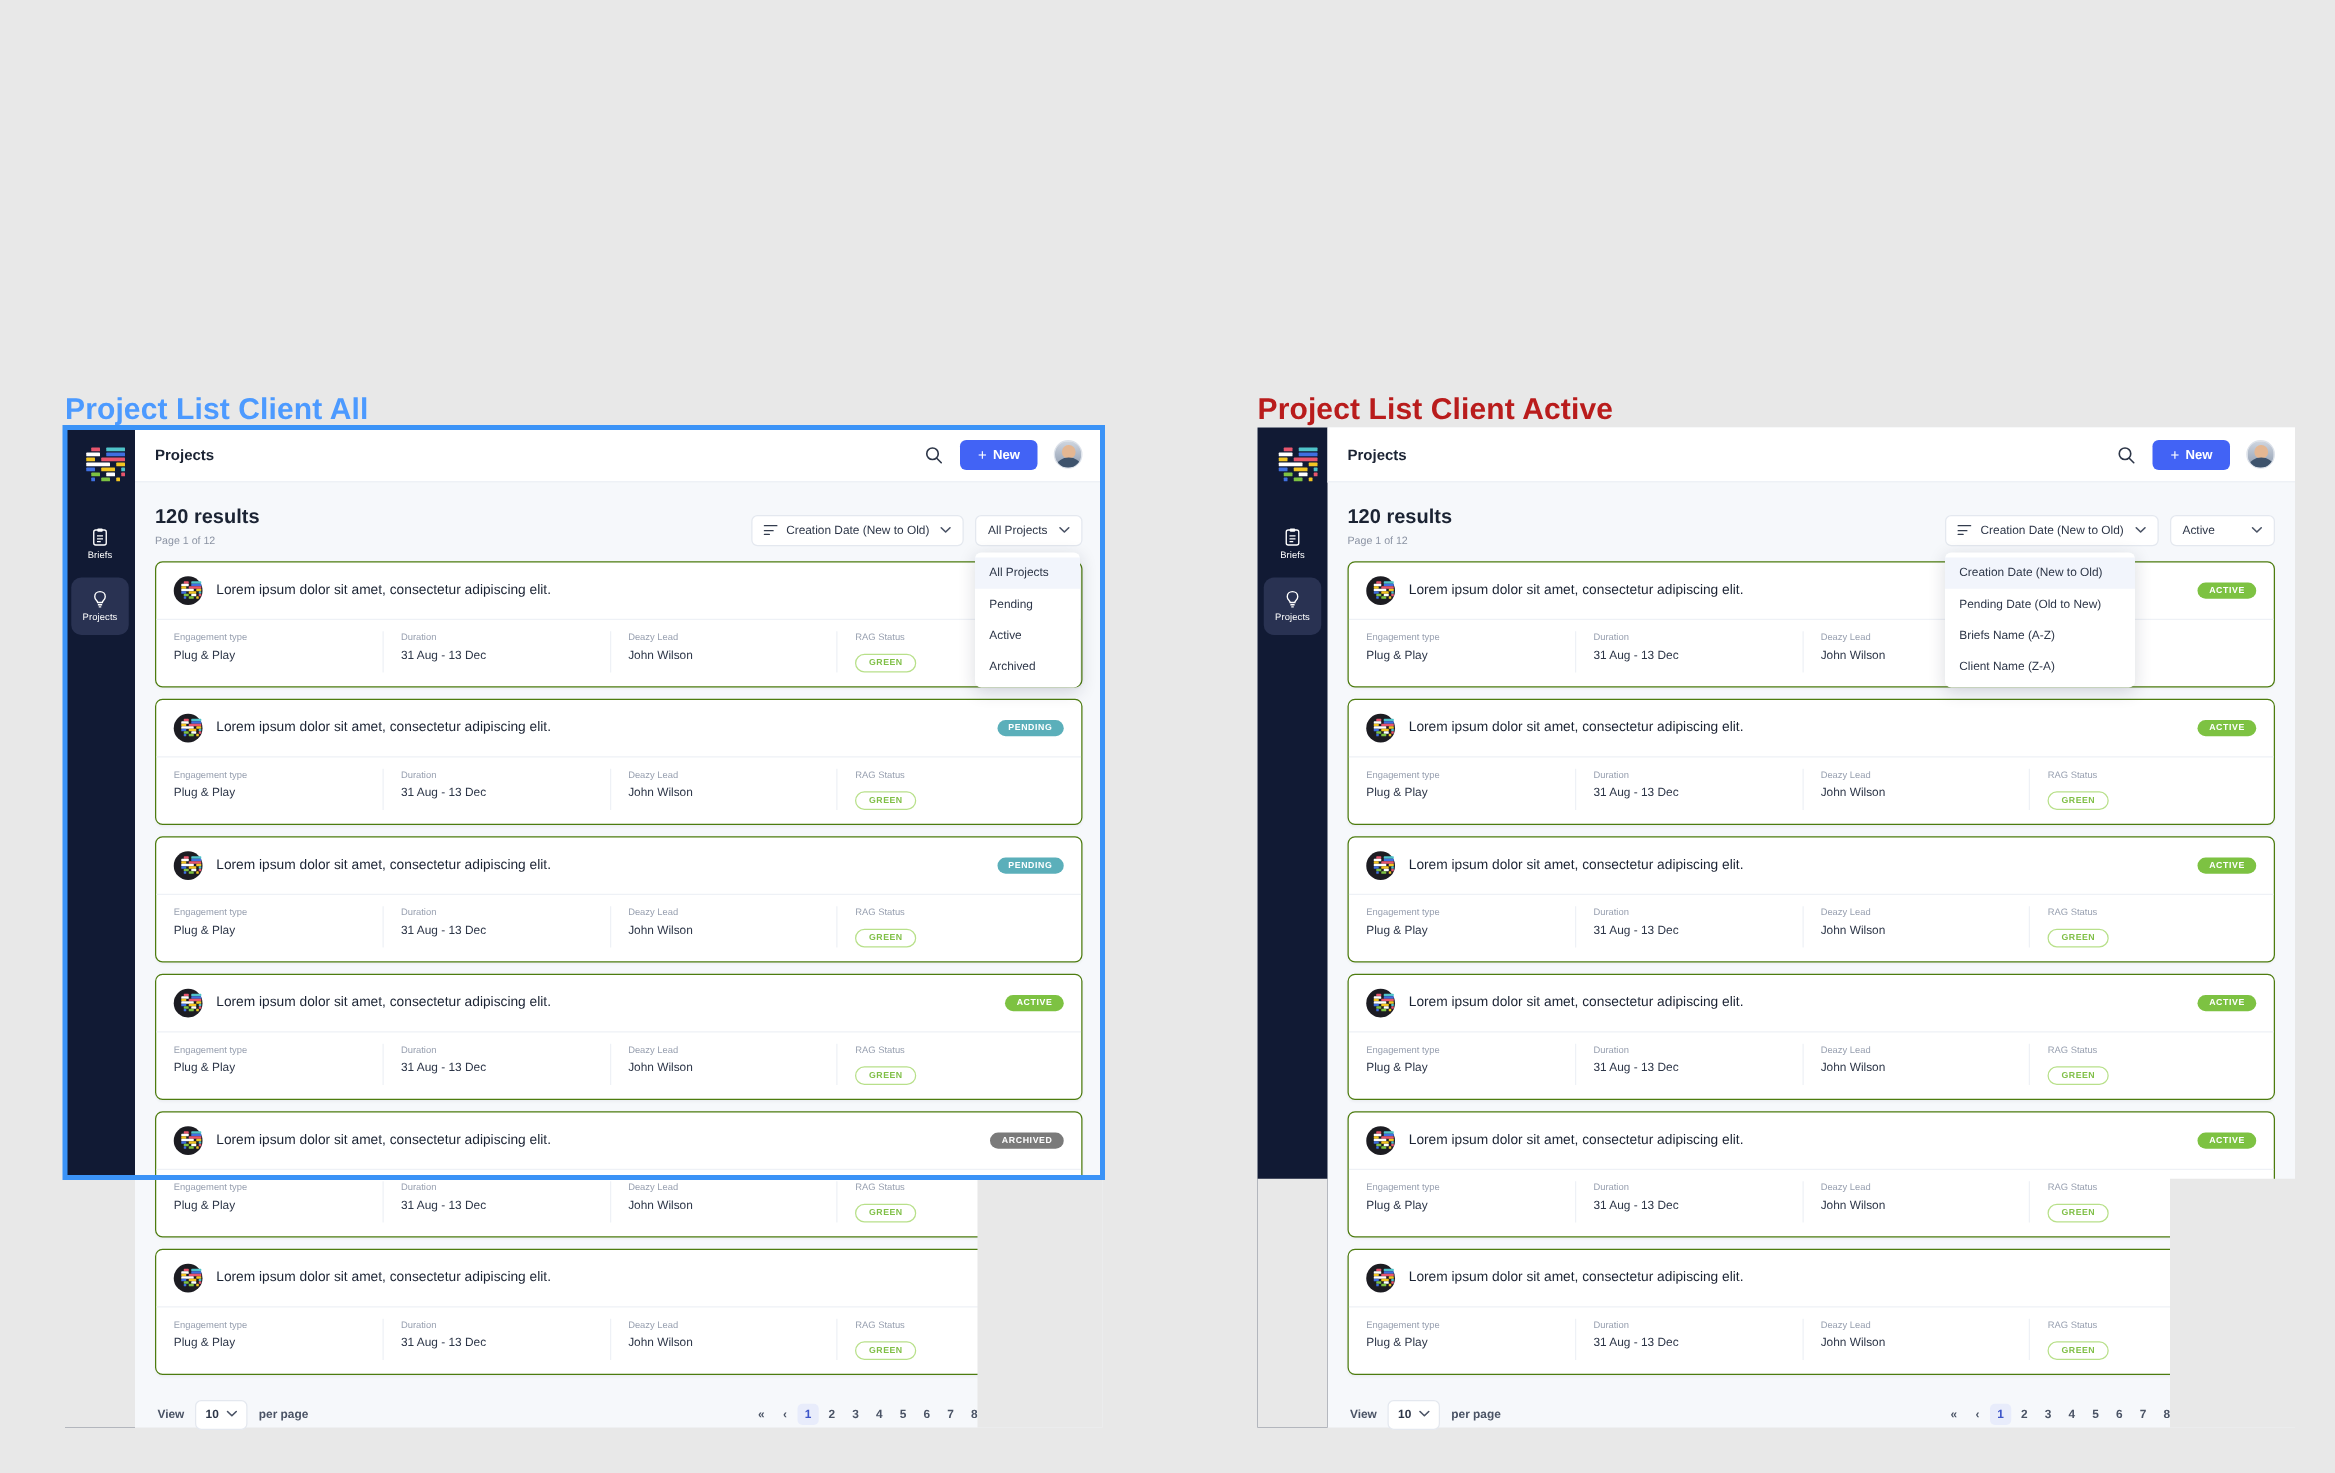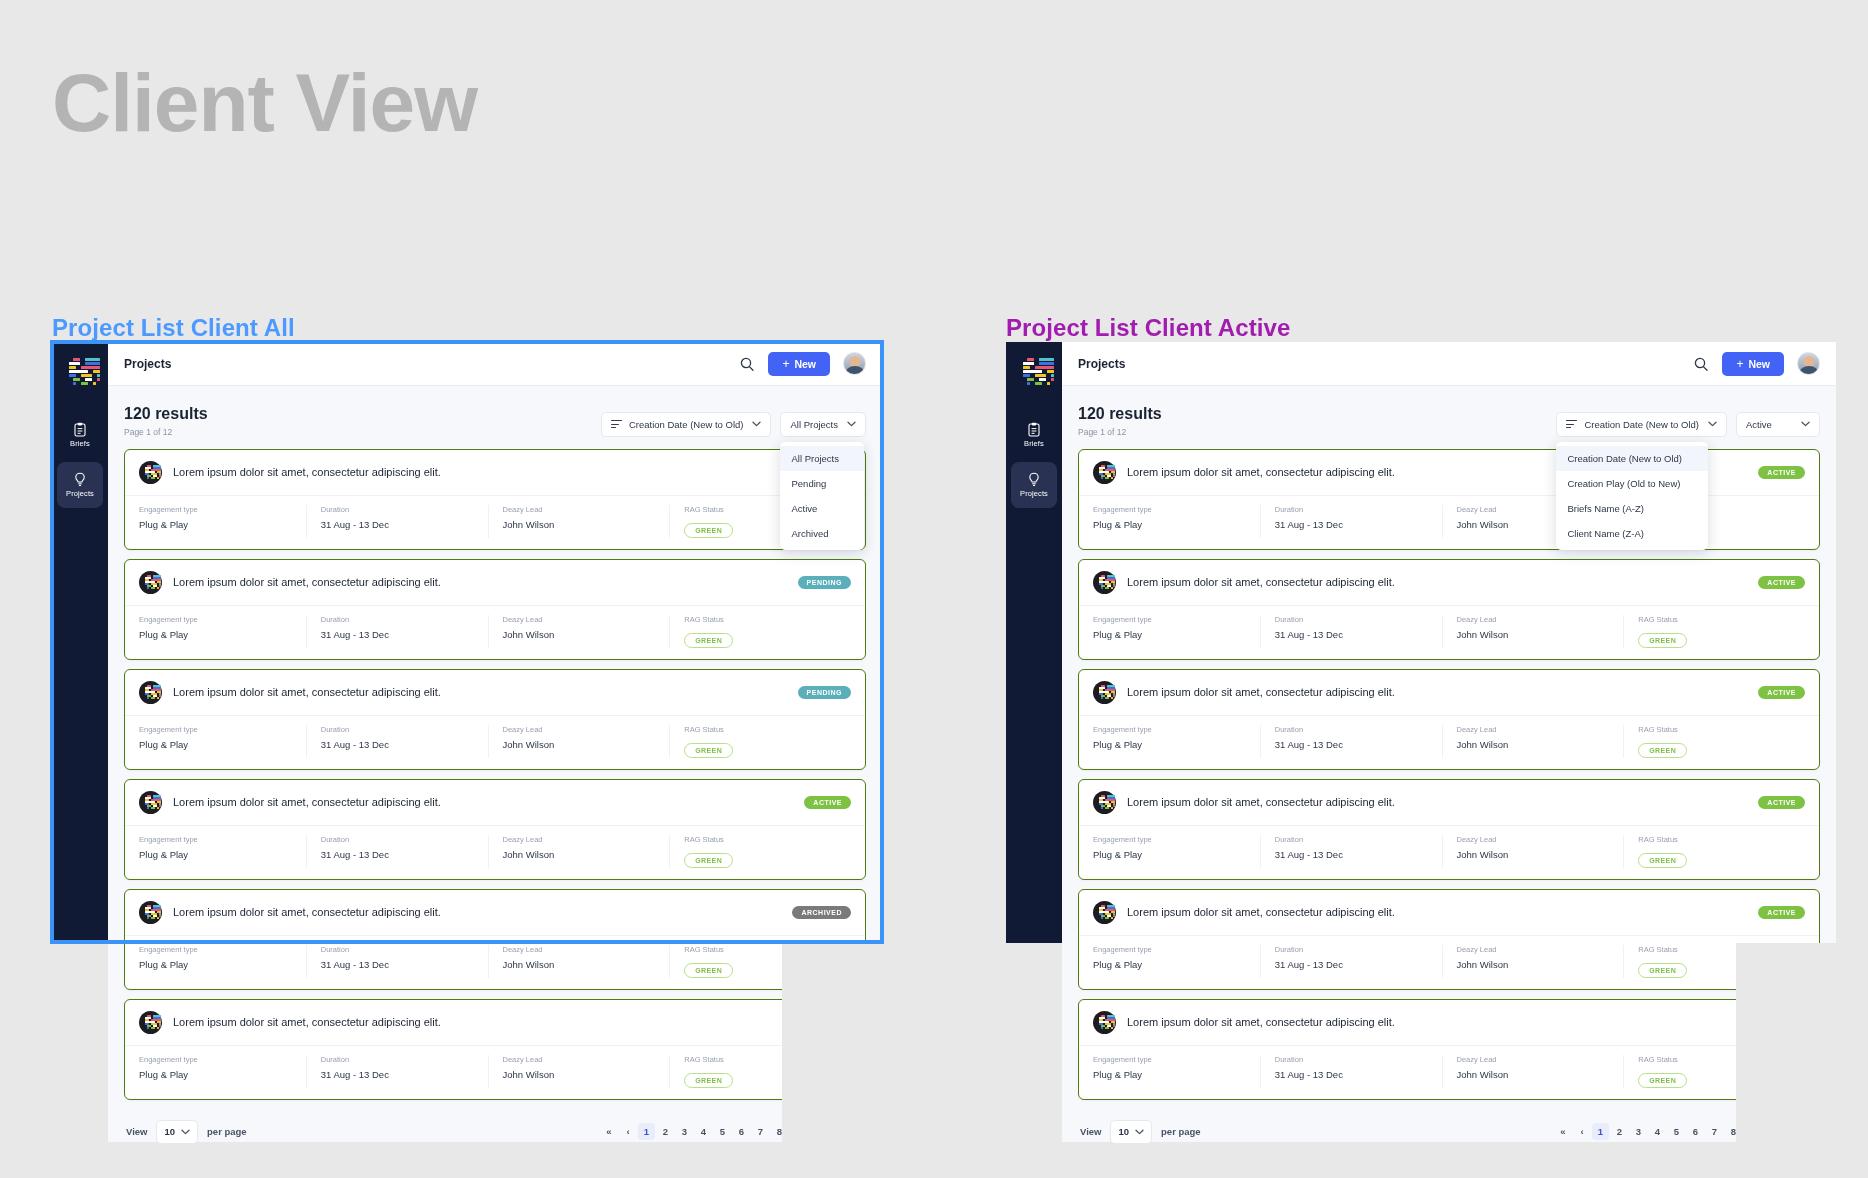--- a/index.html
+++ b/index.html
@@ -17,21 +17,21 @@
     font-size: 82px; font-weight: 700; color: #b4b4b4;
     letter-spacing: -1px; line-height: 1;
   }
 
   
   .frame-caption {
     position: absolute; font-size: 24px; font-weight: 700;
     letter-spacing: .1px;
   }
   .frame-caption.blue { color: #4c9aff; }
-  .frame-caption.gray { color: #a21caf; }
+  .frame-caption.gray { color: #b91c1c; }
 
   
   .frame { position: absolute; }
 
   
   .sel-outline {
     position: absolute; border: 4px solid #3b93f7; pointer-events: none;
     z-index: 50;
   }
 
@@ -167,21 +167,20 @@
   }
   .pg.current { background: #e8ecfb; color: #3d55c9; }
   .pg.arrow { color: #4a5365; letter-spacing: -1px; }
   .pg.dots { color: #9aa2b1; }
 </style>
 </head>
 <body>
 
 <div class="stage">
 
-  <div class="page-heading">Client View</div>
 
   <div class="frame-caption blue" style="left:52px; top:314px;">Project List Client All</div>
 
   <div class="frame-caption gray" style="left:1006px; top:314px;">Project List Client Active</div>
 
   <div class="frame" id="frame-left" style="left:52px; top:342px; width:830px; height:800px;">
       <div class="app">
         <div class="sidebar">
           <div class="logo-wrap">
             <div class="logo-grid">
@@ -632,21 +631,21 @@
                     <i></i>
                     <i></i>
                     <i></i>
                   </span>
                   <span>Creation Date (New to Old)</span>
                   <span class="caret"><svg width="9" height="6" viewBox="0 0 9 6">
                       <path d="M1 1.2 L4.5 4.6 L8 1.2" fill="none" stroke="#4a5365" stroke-width="1.3" stroke-linecap="round" stroke-linejoin="round"></path>
                     </svg></span>
                 </div><div class="dropdown" style="left: 0px; min-width: 152px;">
                   <div class="dd-item selected">Creation Date (New to Old)</div>
-                  <div class="dd-item">Creation Play (Old to New)</div>
+                  <div class="dd-item">Pending Date (Old to New)</div>
                   <div class="dd-item">Briefs Name (A-Z)</div>
                   <div class="dd-item">Client Name (Z-A)</div>
                 </div></div>
               <div style="position: relative;"><div class="ctrl" style="min-width: 84px; justify-content: space-between;">
                   <span>Active</span>
                   <span class="caret"><svg width="9" height="6" viewBox="0 0 9 6">
                       <path d="M1 1.2 L4.5 4.6 L8 1.2" fill="none" stroke="#4a5365" stroke-width="1.3" stroke-linecap="round" stroke-linejoin="round"></path>
                     </svg></span>
                 </div></div>
             </div>

